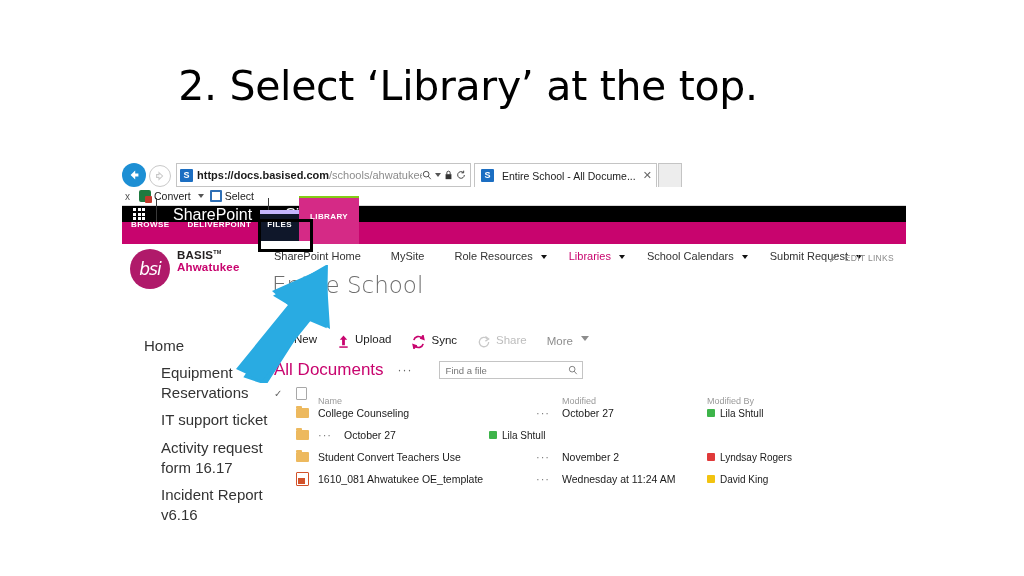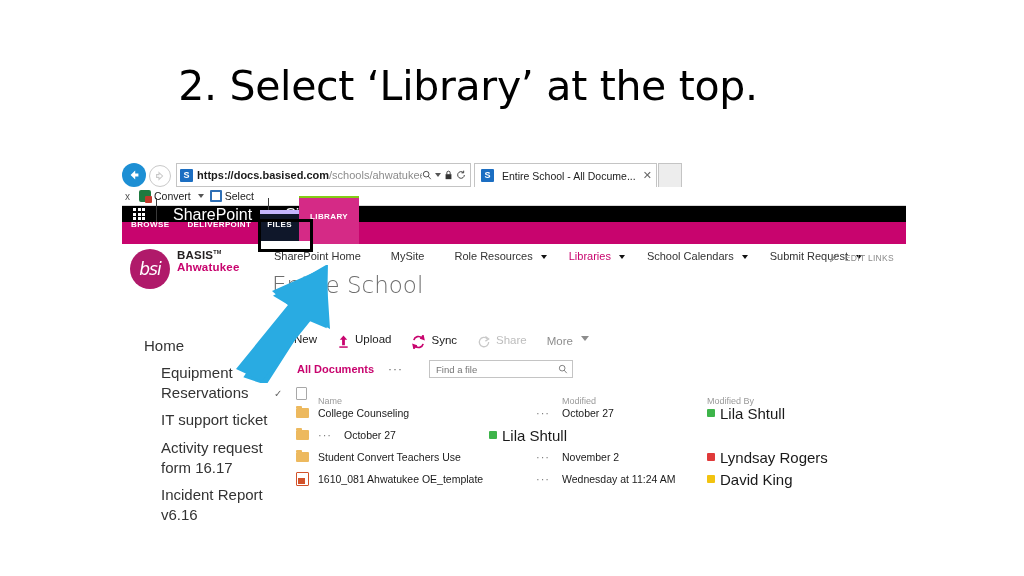--- a/index.html
+++ b/index.html
@@ -244,21 +244,21 @@
   .moreflag{
     width:0;height:0;border-left:4px solid transparent;
     border-right:4px solid transparent;border-top:5px solid #8d8d8d;
     margin-left:3px;
   }
 
   .viewrow{
     position:absolute;left:152px;top:116px;
     display:flex;align-items:center;gap:14px;
   }
-  .viewname{font-size:11px;font-weight:bold;color:#c8046e;margin-left:23px;}
+  .viewname{font-size:17px;font-weight:normal;color:#c8046e;}
   .viewdots{font-size:12px;color:#666;letter-spacing:1px;line-height:8px;}
   .findbox{
     width:134px;height:16px;border:1px solid #c4c4c4;background:#fff;
     display:flex;align-items:center;justify-content:space-between;
     padding:0 4px;margin-left:12px;
   }
   .findbox input{
     border:none;outline:none;font-size:9.5px;color:#8b8b8b;
     width:108px;background:transparent;font-family:"Liberation Sans", sans-serif;
   }
@@ -268,21 +268,21 @@
     position:absolute;left:152px;top:140px;right:8px;
     font-size:10px;
   }
   .lrow{display:flex;align-items:center;height:22px;}
   .lhead{color:#9a9a9a;font-size:9px;height:18px;}
   .c-check{width:22px;text-align:left;color:#666;font-size:10px;}
   .c-type{width:22px;}
   .c-name{width:218px;color:#1a1a1a;font-size:10.5px;}
   .c-dots{width:26px;color:#7a7a7a;font-size:11px;letter-spacing:1px;line-height:6px;}
   .c-mod{width:145px;color:#1a1a1a;font-size:10.5px;}
-  .c-by{color:#1a1a1a;font-size:15px;display:flex;align-items:center;gap:5px;}
+  .c-by{color:#1a1a1a;font-size:10px;display:flex;align-items:center;gap:5px;}
   .lhead .c-name,.lhead .c-mod,.lhead .c-by{color:#9a9a9a;font-size:9px;margin-top:16px;}
   .folder-ic{
     width:13px;height:10px;background:#edb95e;border-radius:1px;
     position:relative;display:block;
   }
   .folder-ic:before{
     content:"";position:absolute;top:-2.5px;left:0;width:6px;height:2.5px;
     background:#edb95e;border-radius:1px 1px 0 0;
   }
   .ppt-ic{

